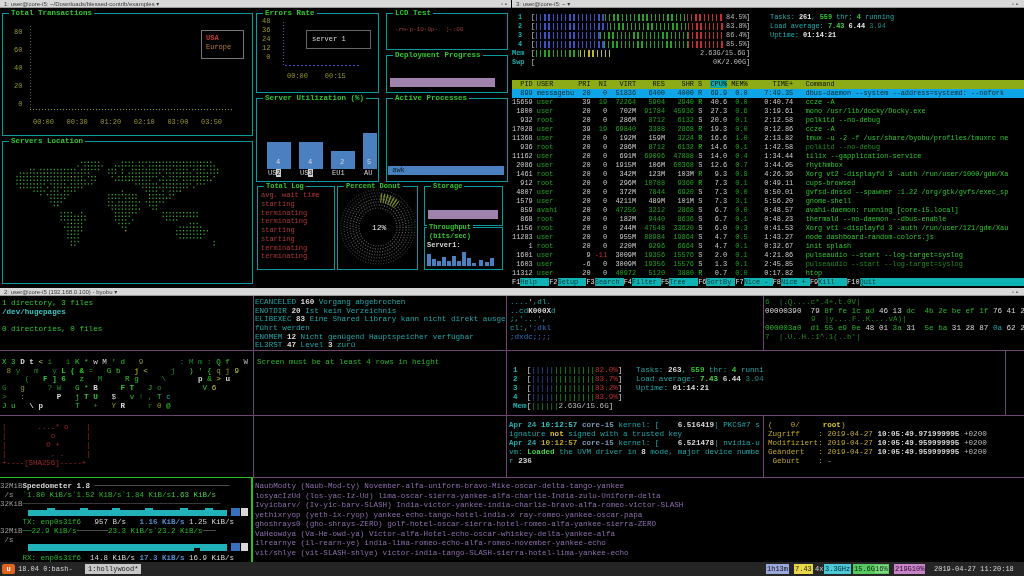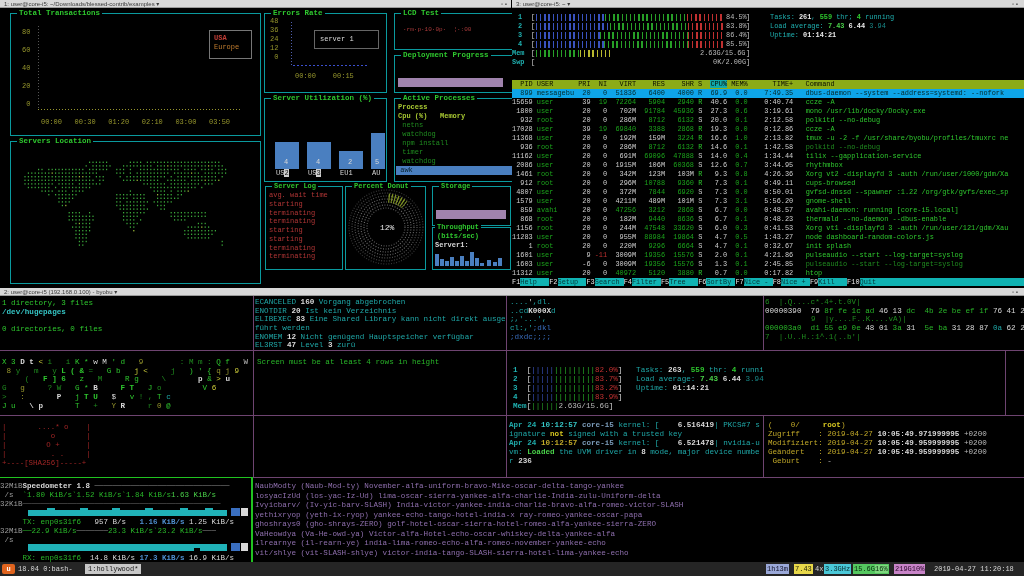--- a/index.html
+++ b/index.html
@@ -8,21 +8,21 @@
 .bt{position:absolute;top:-5px;left:6px;background:#000;color:#2ec72e;font-weight:bold;font-size:7.5px;line-height:9px;padding:0 2px;white-space:pre;}
 .tbar{position:absolute;height:8px;background:#d8d8d8;border-bottom:1px solid #9a9a9a;color:#3a3a3a;font-size:6px;line-height:8px;font-family:"Liberation Sans",sans-serif;padding-left:4px;box-sizing:border-box;}
 .g{color:#2ec72e;} .dg{color:#1f8b1f;} .w{color:#d8d8d8;} .ol{color:#96962c;} .rd{color:#b03535;} .yl{color:#a8c832;}
 .b{font-weight:bold;}
 </style></head>
 <body>
 
 <div class="tbar" style="left:0;top:0;width:511px;">1: user@core-i5: ~/Downloads/blessed-contrib/examples  ▾<span style="position:absolute;right:4px;top:0;color:#555;">▫ ▪</span></div>
 <div class="tbar" style="left:512px;top:0;width:512px;">3: user@core-i5: ~  ▾<span style="position:absolute;right:6px;top:0;color:#555;">▫ ▪</span></div>
 
-<div id="dash" class="a" style="left:8px;top:8px;width:512px;height:280px;background:#000;">
+<div id="dash" class="a" style="left:0;top:8px;width:512px;height:280px;background:#000;">
 
   <div class="box" style="left:2px;top:5px;width:249px;height:121px;">
     <div class="bt">Total Transactions</div>
     <pre class="a ol" style="left:11px;top:9px;font-size:7px;line-height:18px;">80
 60
 40
 20
  0</pre>
     <div class="a" style="left:27px;top:12px;width:1px;height:84px;background:repeating-linear-gradient(180deg,#555 0 1px,transparent 1px 3px);"></div>
     <div class="a" style="left:27px;top:95px;width:203px;height:1px;background:repeating-linear-gradient(90deg,#96962c 0 1px,transparent 1px 3px);"></div>
@@ -659,34 +659,27 @@
     <pre class="a w" style="left:83px;top:59px;font-size:7px;">2</pre>
     <pre class="a w" style="left:110px;top:59px;font-size:7px;">5</pre>
     <pre class="a w" style="left:11px;top:70px;font-size:7px;">US<span style="background:#cfcfcf;color:#111;">2</span></pre>
     <pre class="a w" style="left:43px;top:70px;font-size:7px;">US<span style="background:#cfcfcf;color:#111;">3</span></pre>
     <pre class="a w" style="left:75px;top:70px;font-size:7px;">EU1</pre>
     <pre class="a w" style="left:107px;top:70px;font-size:7px;">AU</pre>
   </div>
 
   <div class="box" style="left:386px;top:90px;width:120px;height:82px;">
     <div class="bt">Active Processes</div>
-    <pre class="a" style="left:3px;top:4px;font-size:7px;line-height:9px;"><span class="yl b">Process</span>
-<span class="yl b">Cpu (%)   Memory</span>
-<span class="dg"> netns</span>
-<span class="dg"> watchdog</span>
-<span class="dg"> npm install</span>
-<span class="dg"> timer</span>
-<span class="dg"> watchdog</span></pre>
     <div class="a" style="left:1px;top:67px;width:116px;height:9px;background:#4a7fc0;">
         <pre style="font-size:7px;line-height:9px;color:#08222f;"> awk</pre>
       </div>
   </div>
 
   <div class="box" style="left:257px;top:178px;width:76px;height:82px;">
-    <div class="bt" style="font-size:7px;">Server Log</div>
+    <div class="bt" style="font-size:7px;">Total Log</div>
     <pre class="a rd" style="left:3px;top:4px;font-size:7px;line-height:8.75px;">avg. wait time
 starting
 terminating
 terminating
 starting
 starting
 terminating
 terminating</pre>
   </div>
 

